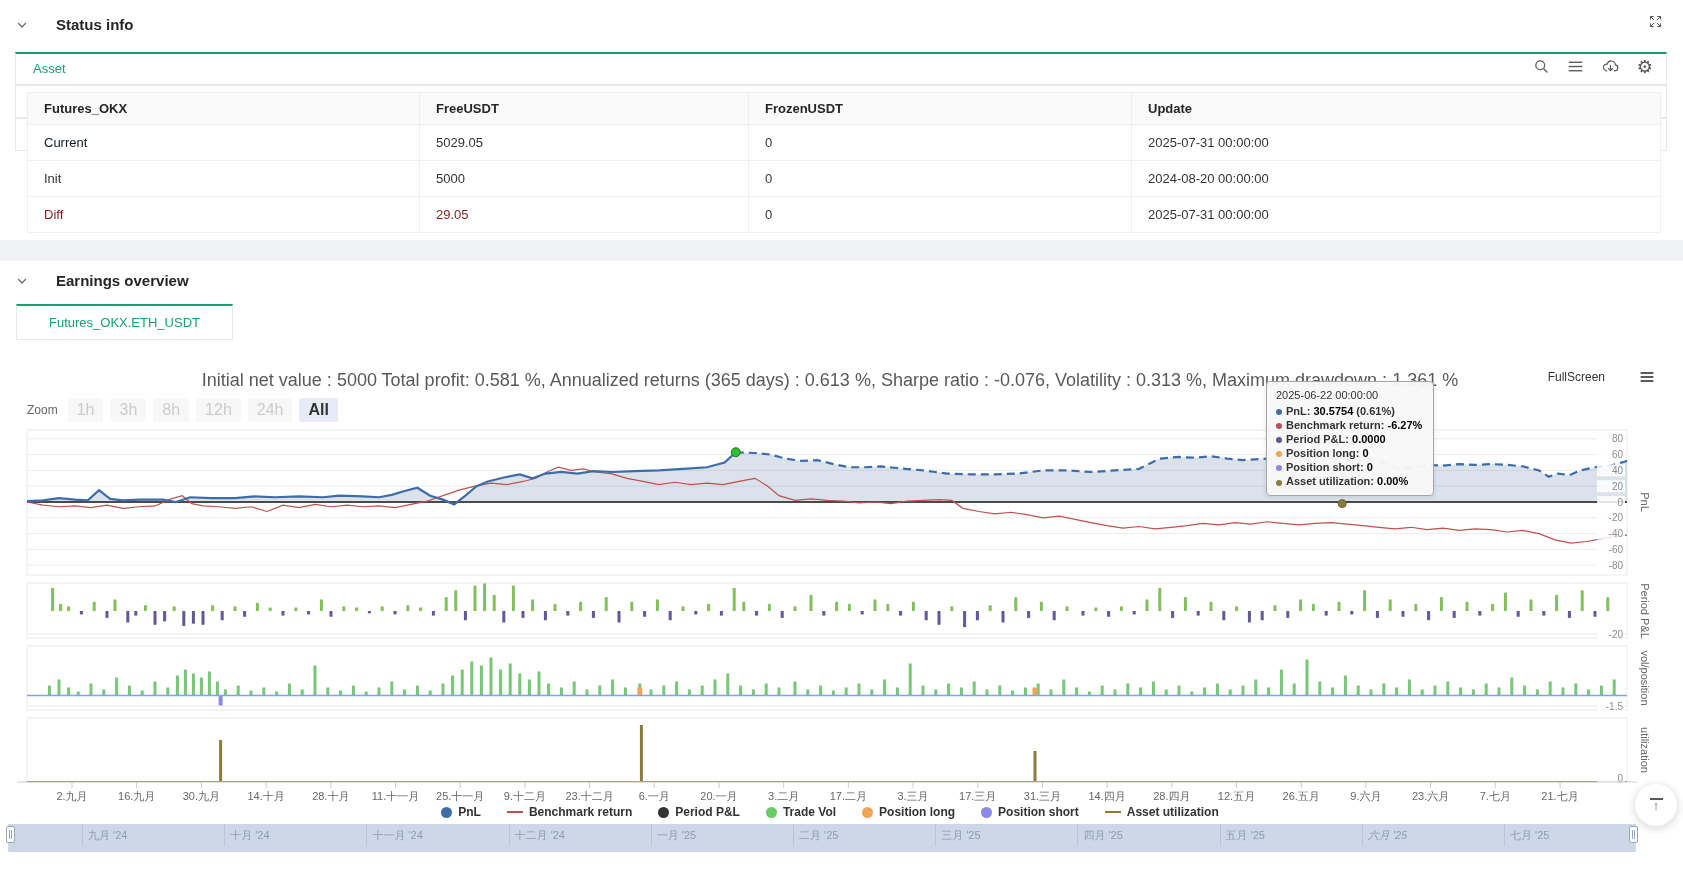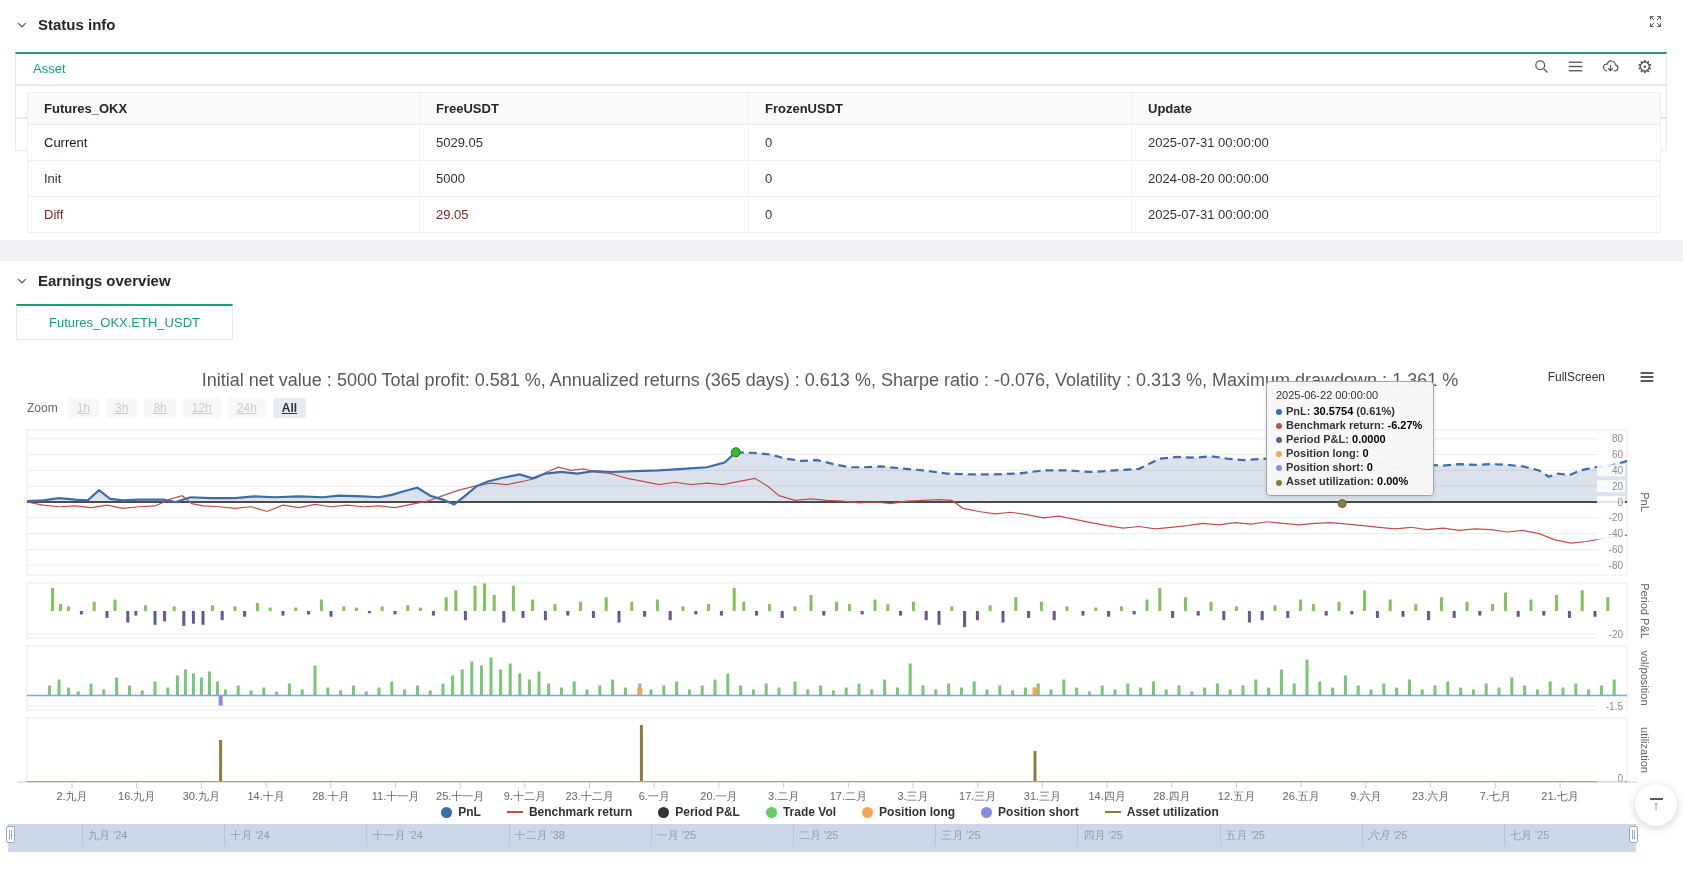--- a/index.html
+++ b/index.html
@@ -1,21 +1,21 @@
 <!DOCTYPE html>
 <html><head>
 <meta charset="utf-8">
 <style>
   * { margin:0; padding:0; box-sizing:border-box; }
   html,body { width:1683px; height:871px; background:#fff; overflow:hidden;
     font-family:"Liberation Sans", sans-serif; color:#333; }
   .page { position:relative; width:1683px; height:871px; border-bottom:1px solid #dcdcdc; }
 
   
-  .sec-head { display:flex; align-items:center; gap:10px; }
+  .sec-head { display:flex; align-items:center; gap:28px; }
   .sec-head h2 { font-size:15px; font-weight:700; color:#262626; }
   .chev { display:inline-flex; cursor:pointer; }
 
   
   .status-section { position:absolute; top:0; left:0; width:1683px; height:240px; background:#fff; }
   .status-section .sec-head { position:absolute; top:16px; left:16px; }
   .expand-btn { position:absolute; top:14px; right:20px; cursor:pointer; }
 
   .tabs-row { position:absolute; top:52px; left:16px; right:16px; height:35px; }
   .tabs { display:flex;flex-direction:column; }
@@ -44,21 +44,21 @@
   .pair-tab { position:absolute; top:43px; left:16px; padding:9px 32px; font-size:13px; color:#13a176;
     background:#fff; border:1px solid #e8e8e8; border-top:2px solid #13a176; cursor:pointer; white-space:nowrap; }
 
   .chart-stats { position:absolute; top:109px; left:0; width:1660px; text-align:center;
     font-size:18px; color:#595959; }
   .fullscreen-btn { position:absolute; top:109px; right:78px; font-size:12px; color:#333; cursor:pointer; }
   .context-btn { position:absolute; top:108px; right:28px; cursor:pointer; }
 
   .zoom-row { position:absolute; top:137px; left:27px; display:flex; align-items:center; gap:7px; font-size:12px; }
   .zoom-label { color:#666; margin-right:3px; }
-  .zbtn { padding:3px 9px; border-radius:3px; font-size:12px; cursor:pointer;text-decoration:underline; }
+  .zbtn { padding:3px 9px; border-radius:3px; font-size:16px; cursor:pointer; }
   .zbtn.disabled { background:#f7f7f7; color:#ccc; cursor:default; }
   .zbtn.active { background:#e6ebf5; color:#333; font-weight:700; }
 
   .chart-svg { position:absolute; top:159px; left:0; }
 
   
   .chart-tooltip { position:absolute; left:1266px; top:120px; width:168px; z-index:40;
     background:rgba(248,248,248,0.96); border:1px solid #a6a6a6; border-radius:4px;
     padding:6px 9px; font-size:11px; line-height:1.28; color:#333;
     box-shadow:0 1px 4px rgba(0,0,0,0.12); }
@@ -641,21 +641,21 @@
           <i></i>
           <i></i>
         </span>
     <span class="nav-gridline" style="left: 74px;"></span>
         <span class="nav-label" style="left: 80px;">九月 '24</span>
         <span class="nav-gridline" style="left: 216.2px;"></span>
         <span class="nav-label" style="left: 222.2px;">十月 '24</span>
         <span class="nav-gridline" style="left: 358.4px;"></span>
         <span class="nav-label" style="left: 364.4px;">十一月 '24</span>
         <span class="nav-gridline" style="left: 500.6px;"></span>
-        <span class="nav-label" style="left: 506.6px;">十二月 '38</span>
+        <span class="nav-label" style="left: 506.6px;">十二月 '24</span>
         <span class="nav-gridline" style="left: 642.8px;"></span>
         <span class="nav-label" style="left: 648.8px;">一月 '25</span>
         <span class="nav-gridline" style="left: 785px;"></span>
         <span class="nav-label" style="left: 791px;">二月 '25</span>
         <span class="nav-gridline" style="left: 927.2px;"></span>
         <span class="nav-label" style="left: 933.2px;">三月 '25</span>
         <span class="nav-gridline" style="left: 1069.4px;"></span>
         <span class="nav-label" style="left: 1075.4px;">四月 '25</span>
         <span class="nav-gridline" style="left: 1211.6px;"></span>
         <span class="nav-label" style="left: 1217.6px;">五月 '25</span>

